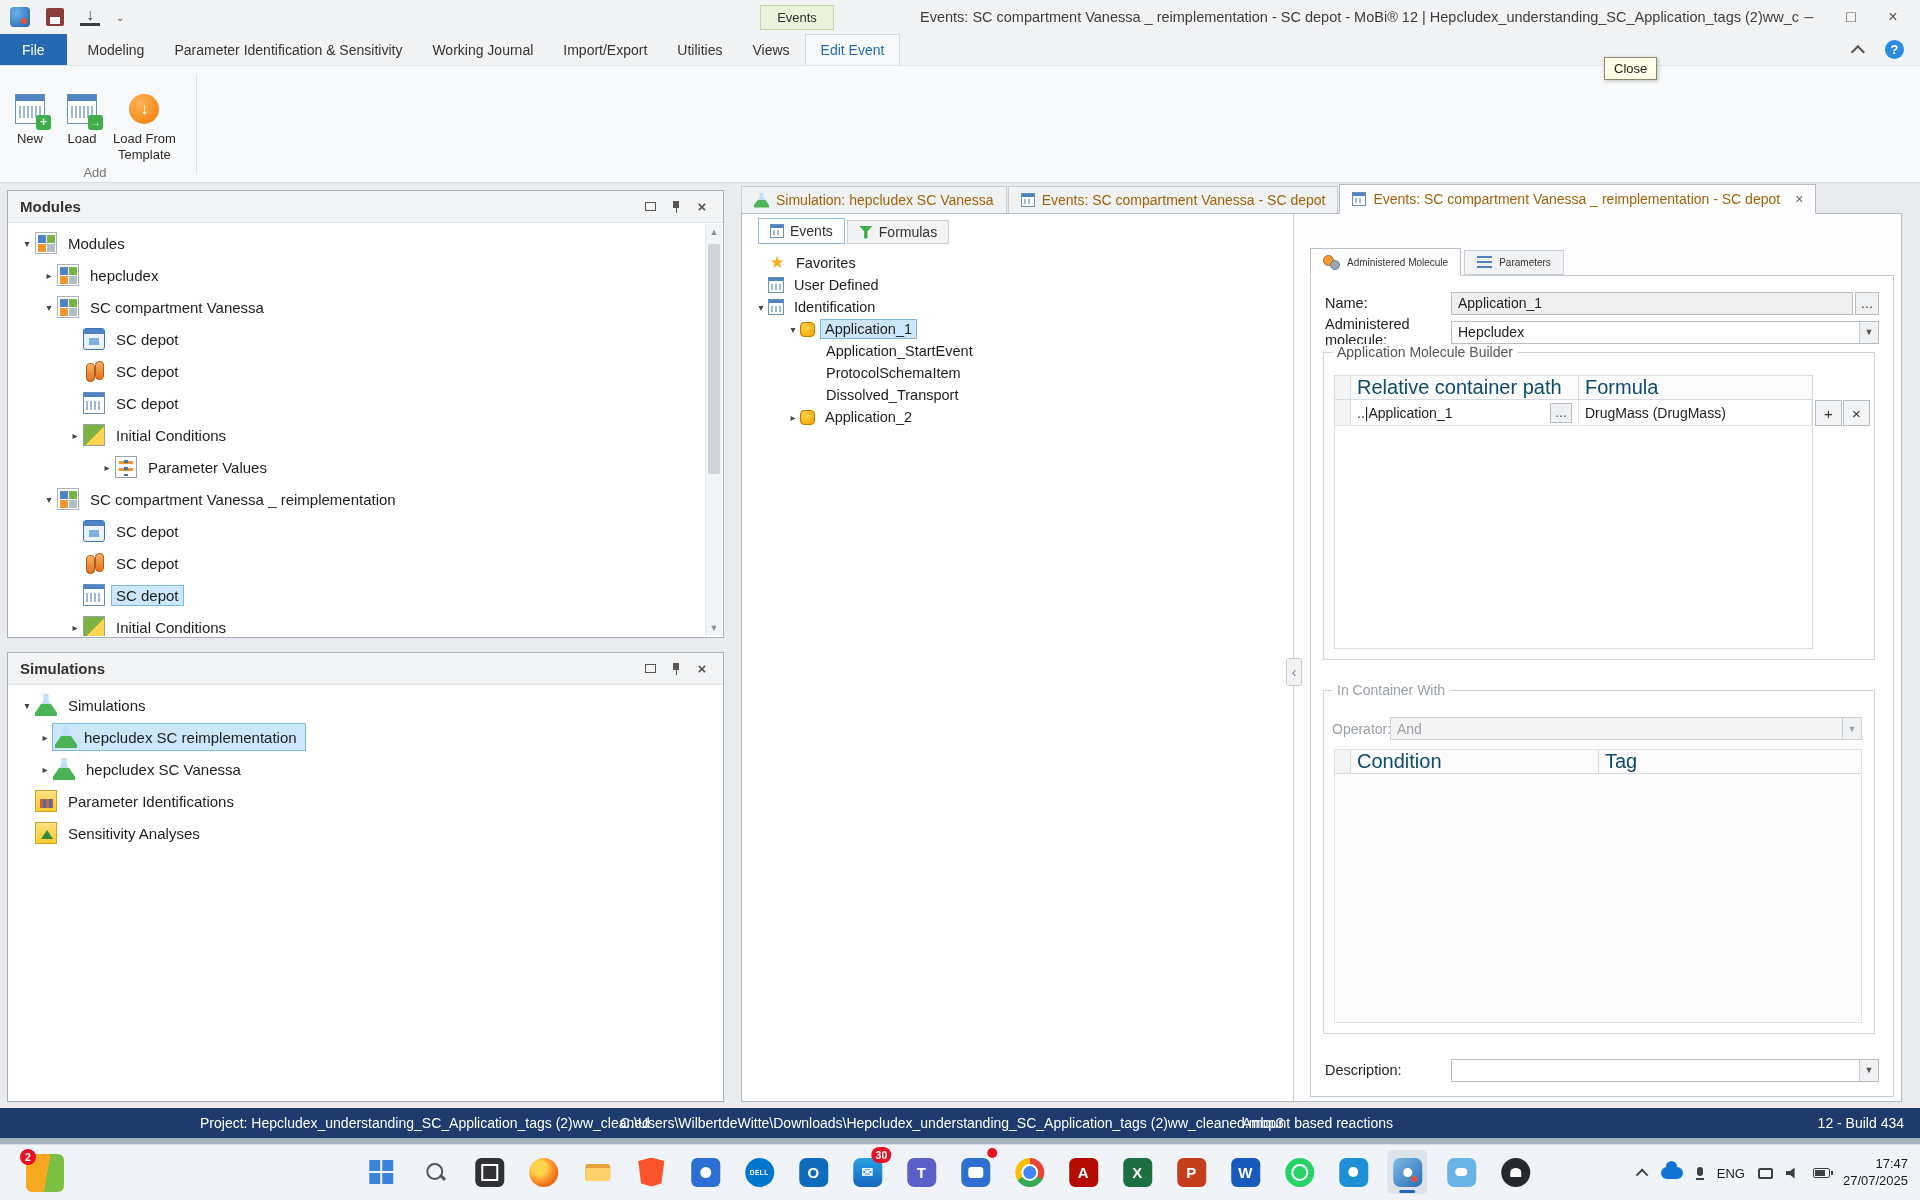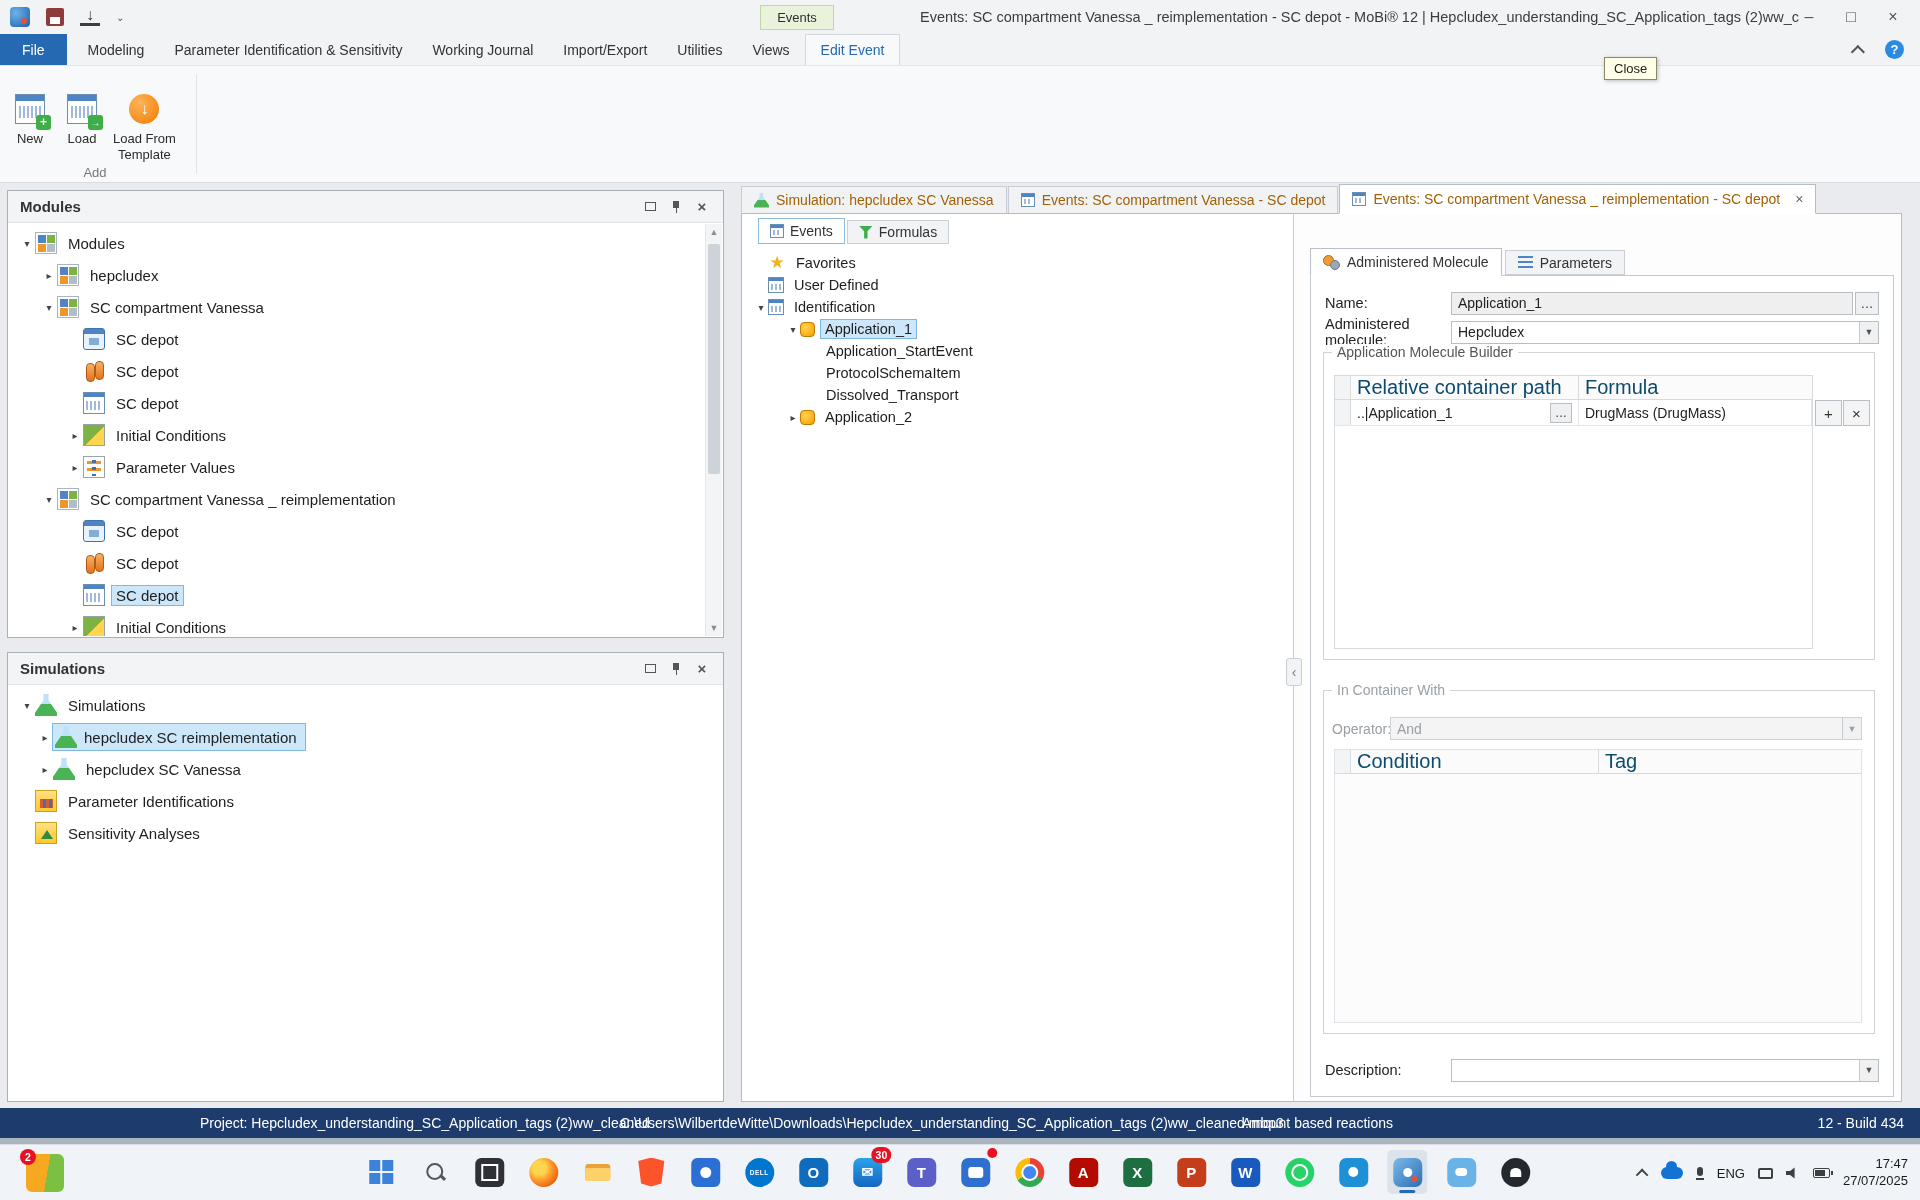--- a/index.html
+++ b/index.html
@@ -128,21 +128,21 @@
 .vtab{display:flex;align-items:center;gap:6px;padding:0 11px;height:24px;font-size:14px;color:#333;background:#f2f3f5;border:1px solid #c9cfd4}
 .vtab.active{background:#fff;border-color:#8fbbde;height:26px}
 .etree{position:absolute;left:0;right:0;top:34px;bottom:0;overflow:hidden;padding-top:4px}
 .eti{height:22px;display:flex;align-items:center;font-size:14.5px;color:#1e1e1e;white-space:nowrap}
 .eti .tw{width:14px;flex:0 0 14px}
 .eti .tic{margin-right:6px}
 .collapse-handle{position:absolute;right:-9px;top:444px;width:16px;height:28px;z-index:5;color:#7a8087;font-size:14px;display:flex;align-items:center;justify-content:center;background:#f2f3f5;border:1px solid #c8cdd3;border-radius:3px}
 .collapse-handle::before{content:"‹"}
 .rightpane{flex:1;position:relative;background:#fdfdfe}
 .dtabs2{position:absolute;left:16px;top:33px;display:flex;align-items:flex-end;gap:3px;height:28px}
-.dtab2{display:flex;align-items:center;gap:7px;padding:0 12px;height:25px;font-size:14px;color:#333;background:#f2f3f5;border:1px solid #c9cfd4}
+.dtab2{display:flex;align-items:center;gap:7px;padding:0 12px;height:25px;font-size:10px;color:#333;background:#f2f3f5;border:1px solid #c9cfd4}
 .dtab2.active{background:#fff;border-color:#b9bfc6;border-bottom-color:#fff;height:28px;margin-bottom:-1px;z-index:2}
 .detailbox{position:absolute;left:16px;right:7px;top:61px;bottom:4px;border:1px solid #c3c9cf;background:#fff}
 .frow{position:absolute;left:14px;right:14px;height:24px;display:flex;align-items:center}
 .flabel{font-size:14.5px;color:#222;width:126px;flex:0 0 126px}
 .tfield{flex:1;height:23px;background:#efefef;border:1px solid #b8bec4;display:flex;align-items:center;padding:0 6px;font-size:14px;color:#222}
 .combo{flex:1;height:23px;background:#fff;border:1px solid #b8bec4;display:flex;align-items:center;padding:0 0 0 6px;font-size:14px;color:#222;position:relative}
 .combo .cval{flex:1}
 .dd{width:19px;height:100%;background:#f0f1f3;border-left:1px solid #c3c9cf;display:flex;align-items:center;justify-content:center;font-size:9px;color:#555}
 .dd::before{content:"▼"}
 .btn-ellipsis{width:24px;height:23px;margin-left:2px;background:#eef0f2;border:1px solid #b8bec4;font-size:13px;color:#333;display:flex;align-items:center;justify-content:center}
@@ -356,21 +356,21 @@
       <div class="ti" style="padding-left:58px">
         <span class="tw"></span>
           <span class="tic cal c22"></span>
           <span class="tl">SC depot</span>
       </div>
       <div class="ti" style="padding-left:58px">
         <span class="tw closed"></span>
           <span class="tic ic-ic"></span>
           <span class="tl">Initial Conditions</span>
       </div>
-      <div class="ti" style="padding-left:58px">
+      <div class="ti" style="padding-left:90px">
         <span class="tw closed"></span>
           <span class="tic ic-pv"></span>
           <span class="tl">Parameter Values</span>
       </div>
       <div class="ti" style="padding-left:32px">
         <span class="tw open"></span>
           <span class="tic ic-module"></span>
           <span class="tl">SC compartment Vanessa _ reimplementation</span>
       </div>
       <div class="ti" style="padding-left:58px">

